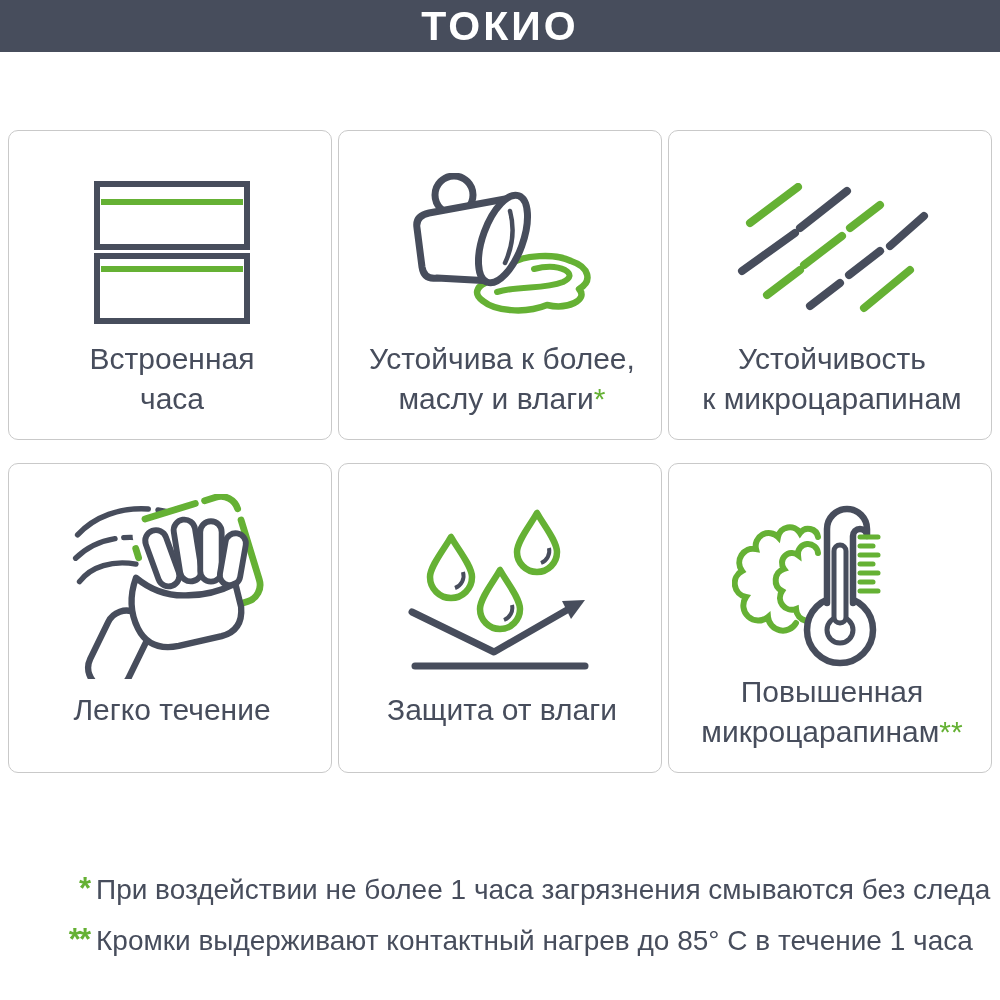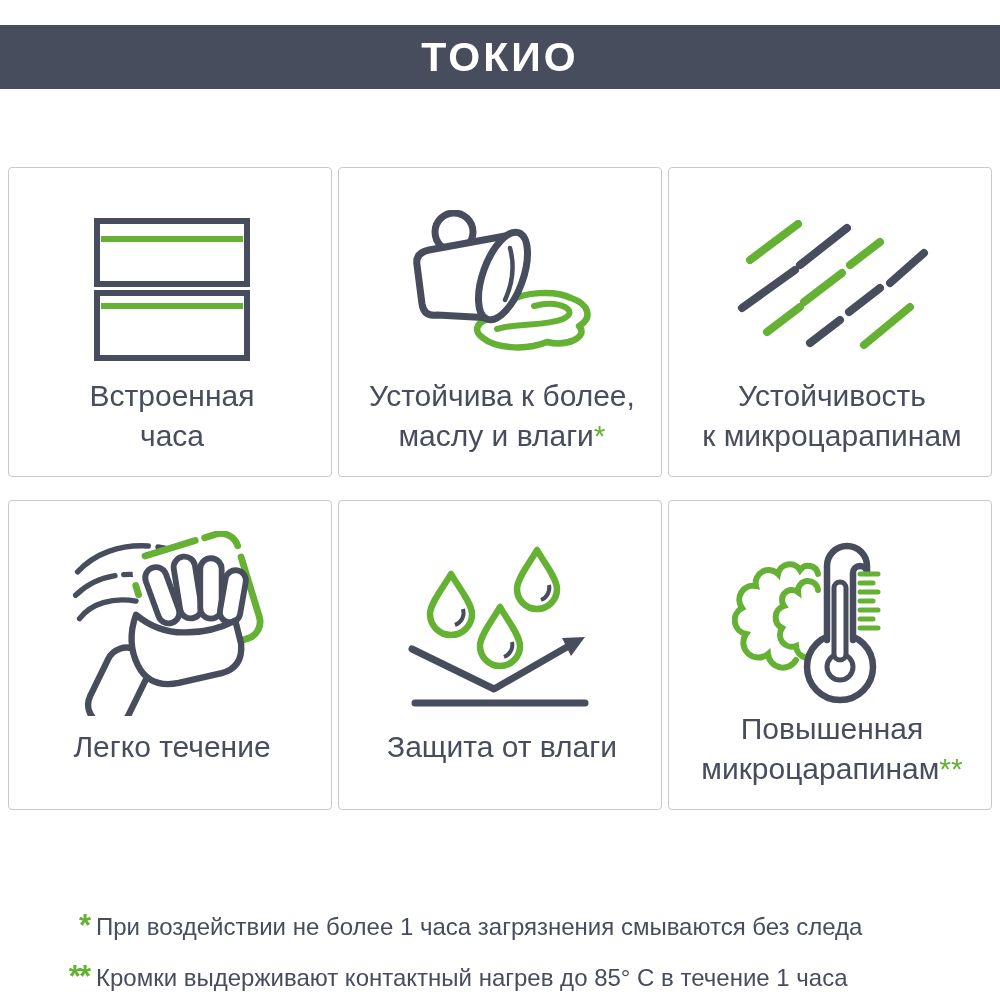--- a/index.html
+++ b/index.html
@@ -5,35 +5,35 @@
   :root{
     --dark:#474d5c;
     --green:#65b134;
     --border:#c9c9c9;
   }
   *{box-sizing:border-box;margin:0;padding:0;}
   html,body{width:1000px;height:1000px;background:#fff;overflow:hidden;}
   body{font-family:"Liberation Sans","DejaVu Sans",sans-serif;color:var(--dark);}
 
   .header{
-    height:64px;background:var(--dark);
-    display:flex;align-items:center;justify-content:center;margin-top:25px;
+    height:52px;background:var(--dark);
+    display:flex;align-items:center;justify-content:center;
   }
   .header .title{
     color:#fff;font-size:41px;font-weight:600;letter-spacing:3px;
   }
 
   .grid{
     margin:78px 8px 0 8px;
     display:grid;
     grid-template-columns:repeat(3,1fr);
     column-gap:6px;row-gap:23px;
   }
   .card{
-    height:310px;border:1px solid var(--border);border-radius:4px;
+    height:310px;border:1px solid var(--border);border-radius:10px;
     background:#fff;
     display:flex;flex-direction:column;align-items:center;
     padding:36px 4px 24px 8px;
   }
   .icon-box{
     height:172px;display:flex;align-items:center;justify-content:center;
     flex:0 0 auto;
   }
   .card-title{
     flex:1;display:flex;flex-direction:column;justify-content:center;
@@ -42,21 +42,21 @@
   .t-line{display:block;}
   .t-ast{color:var(--green);}
 
   .footnotes{margin:100px 0 0 62px;}
   .fn-row{display:flex;align-items:flex-start;margin-bottom:18px;}
   .fn-ast{
     width:34px;text-align:right;color:var(--green);
     font-size:31px;font-weight:700;line-height:32px;
     padding-right:7px;flex:0 0 auto;letter-spacing:-2px;
   }
-  .fn-text{font-size:24px;line-height:33px;color:var(--dark);}
+  .fn-text{font-size:28px;line-height:33px;color:var(--dark);}
 
   svg{display:block;}
 </style>
 </head>
 <body>
 
 <div class="header">
   <div class="title">ТОКИО</div>
 </div>
 

